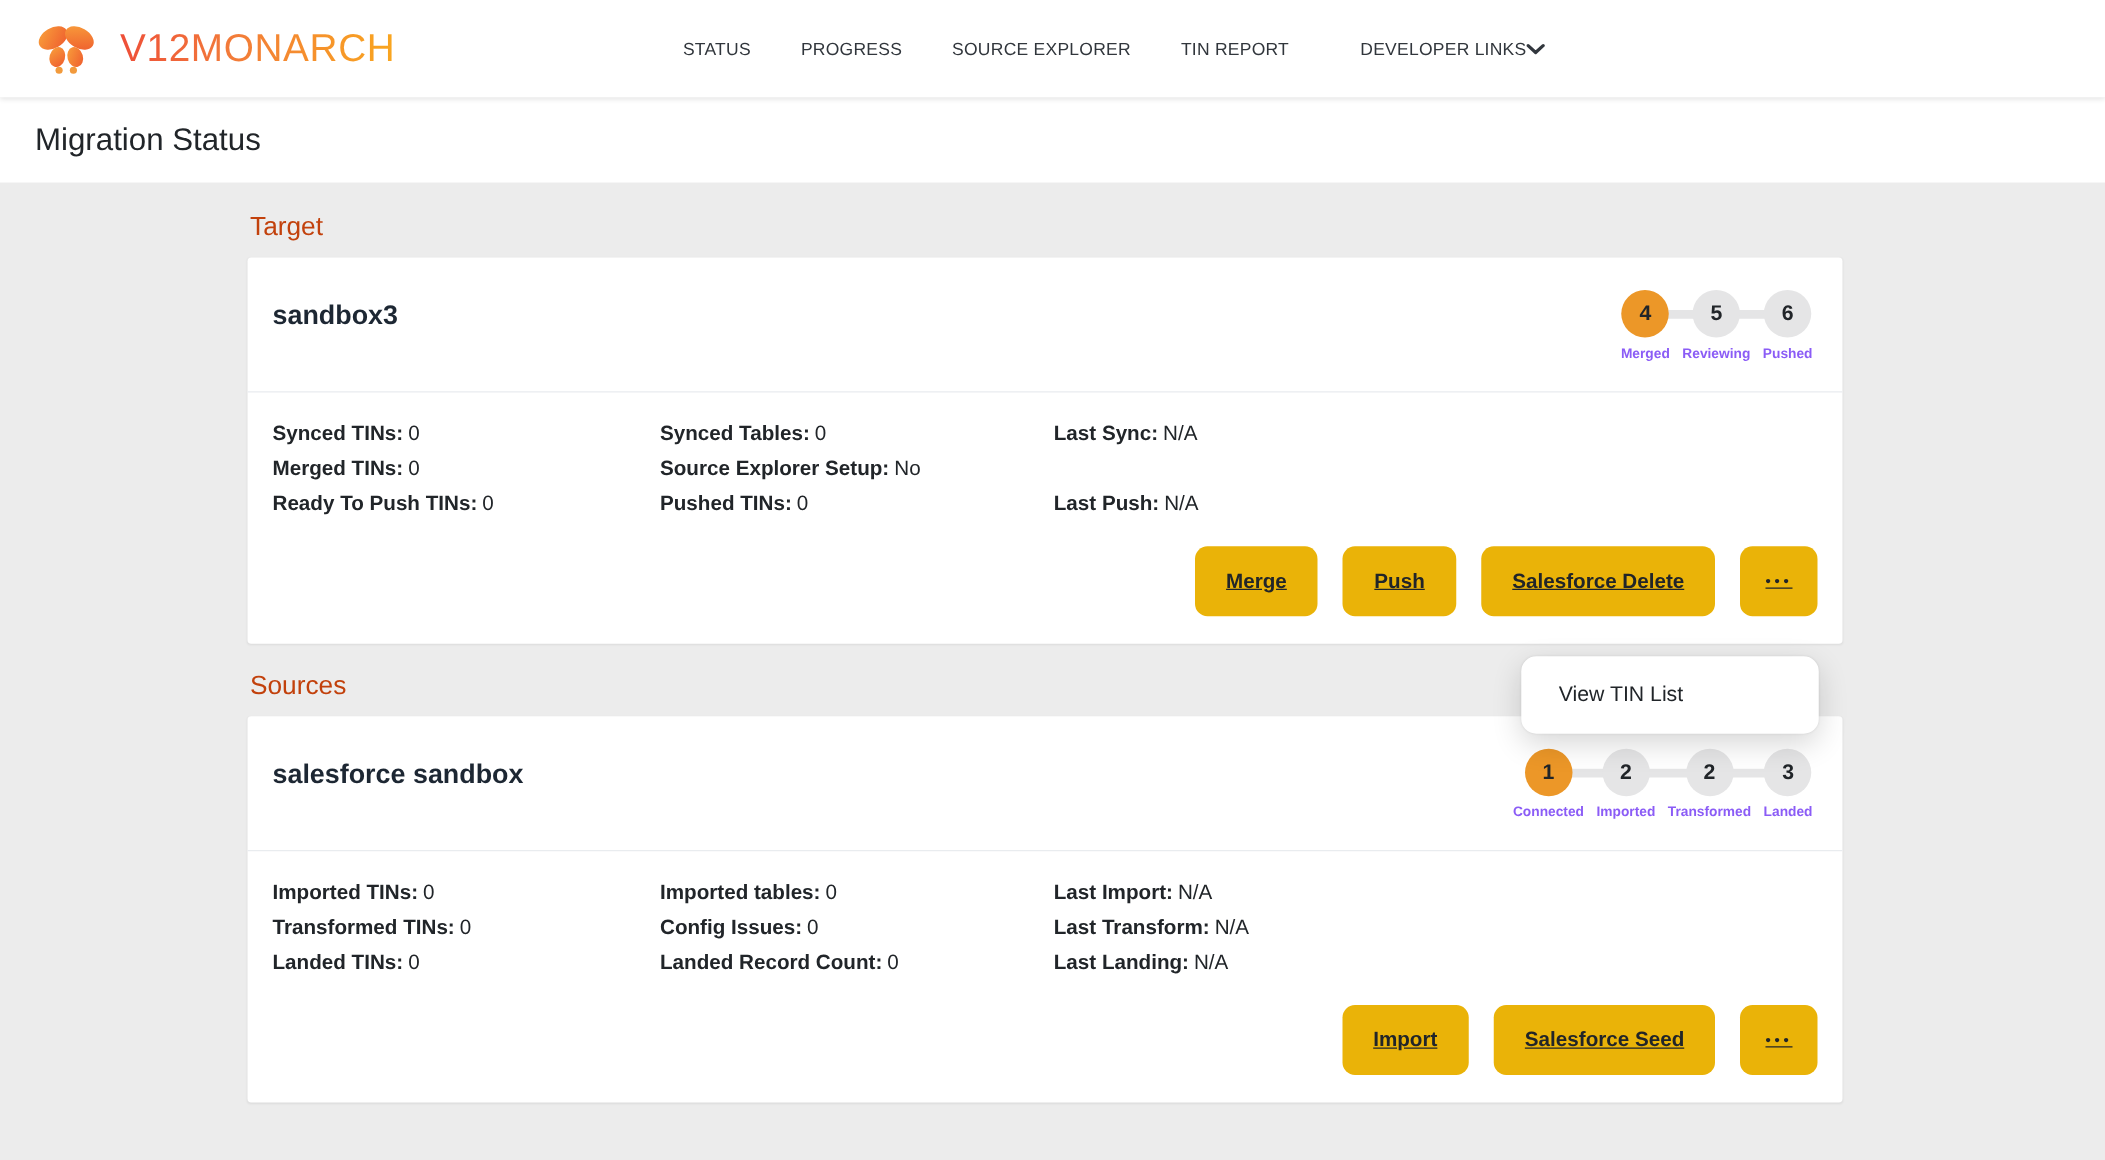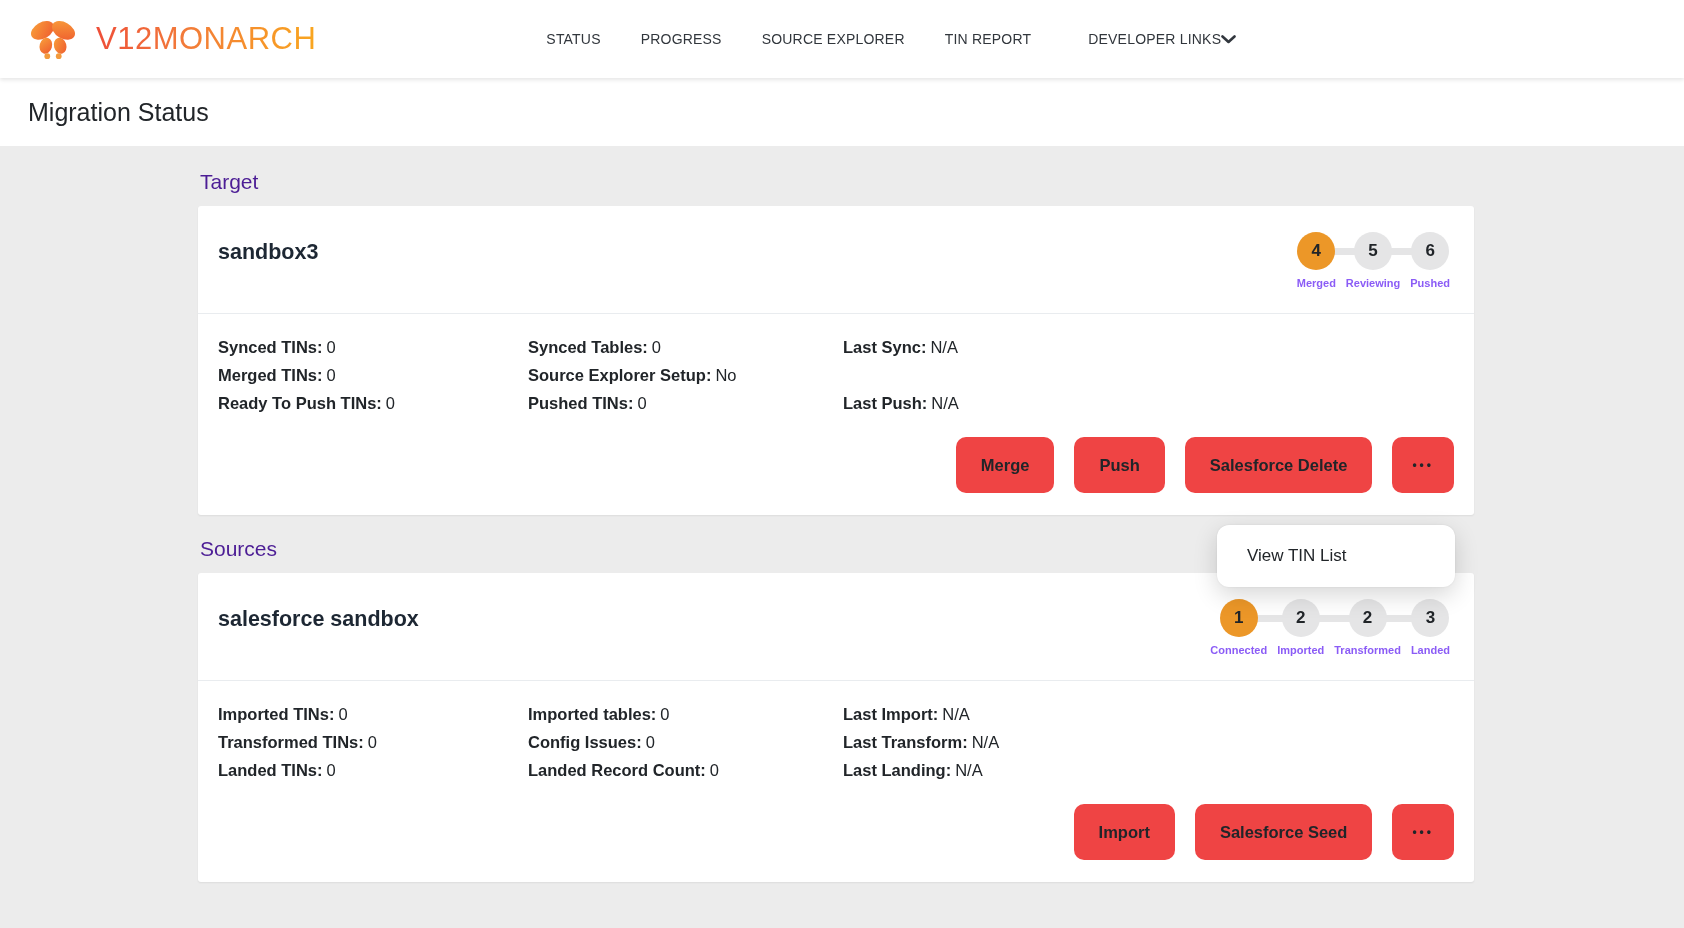--- a/index.html
+++ b/index.html
@@ -41,21 +41,21 @@
   .checklist { display: flex; align-items: center; gap: 11px; padding: 0 28px 0 26px; cursor: pointer; }
   .checklist-label { font-size: 15px; letter-spacing: .3px; color: #212529; }
   .status-dot { width: 23px; height: 23px; border-radius: 50%; background: #0f9d0f; }
 
   
   .page-header { height: 68px; background: #fff; display: flex; align-items: center; }
   .page-title { font-size: 25px; font-weight: 400; margin: 0 0 0 28px; color: #212529; }
 
   
   .content { padding: 24px 210px 0 198px; }
-  .section-heading { font-size: 21px; font-weight: 400; margin: 0 0 12px 2px; color: #4c1d95; }
+  .section-heading { font-size: 21px; font-weight: 400; margin: 0 0 12px 2px; color: #c2410c; }
   .section-heading.sources { margin-top: 22px; }
 
   .card { background: #fff; border-radius: 3px; box-shadow: 0 1px 2px rgba(0,0,0,.07); }
   .card-header { display: flex; align-items: center; padding: 26px 24px 24px 20px; }
   .card-title { font-size: 21.5px; font-weight: 700; color: #1d2733; align-self: flex-start; margin-top: 8px; }
 
   
   .stepper { display: flex; gap: 10px; margin-left: auto; }
   .step { position: relative; display: flex; flex-direction: column; align-items: center; }
   .step:not(:first-child)::before {
@@ -80,24 +80,24 @@
     row-gap: 9px;
     padding: 24px 20px 4px 20px;
     font-size: 16.5px; line-height: 19px;
   }
   .stat-label { font-weight: 700; }
   .stat-value { margin-left: 4px; }
 
   .card-actions { display: flex; justify-content: flex-end; align-items: center; gap: 20px; padding: 20px 20px 22px; }
   .btn {
     height: 56px; display: inline-flex; align-items: center; justify-content: center;
-    background: #ef4444; border: none; border-radius: 10px;
+    background: #eab308; border: none; border-radius: 10px;
     padding: 0 25px; font-family: inherit;
     font-size: 16.5px; font-weight: 600; color: #212529;
-    cursor: pointer; white-space: nowrap;
+    cursor: pointer; white-space: nowrap; text-decoration: underline;
   }
   .btn-more { padding: 0 20px; font-size: 12px; letter-spacing: 3px; font-weight: 700; }
 
   
   .dropdown {
     position: absolute; left: 1217px; top: 525px; width: 238px;
     background: #fff; border-radius: 12px;
     box-shadow: 0 8px 24px rgba(0,0,0,.16), 0 0 2px rgba(0,0,0,.08);
     padding: 9px 8px; z-index: 10;
   }

